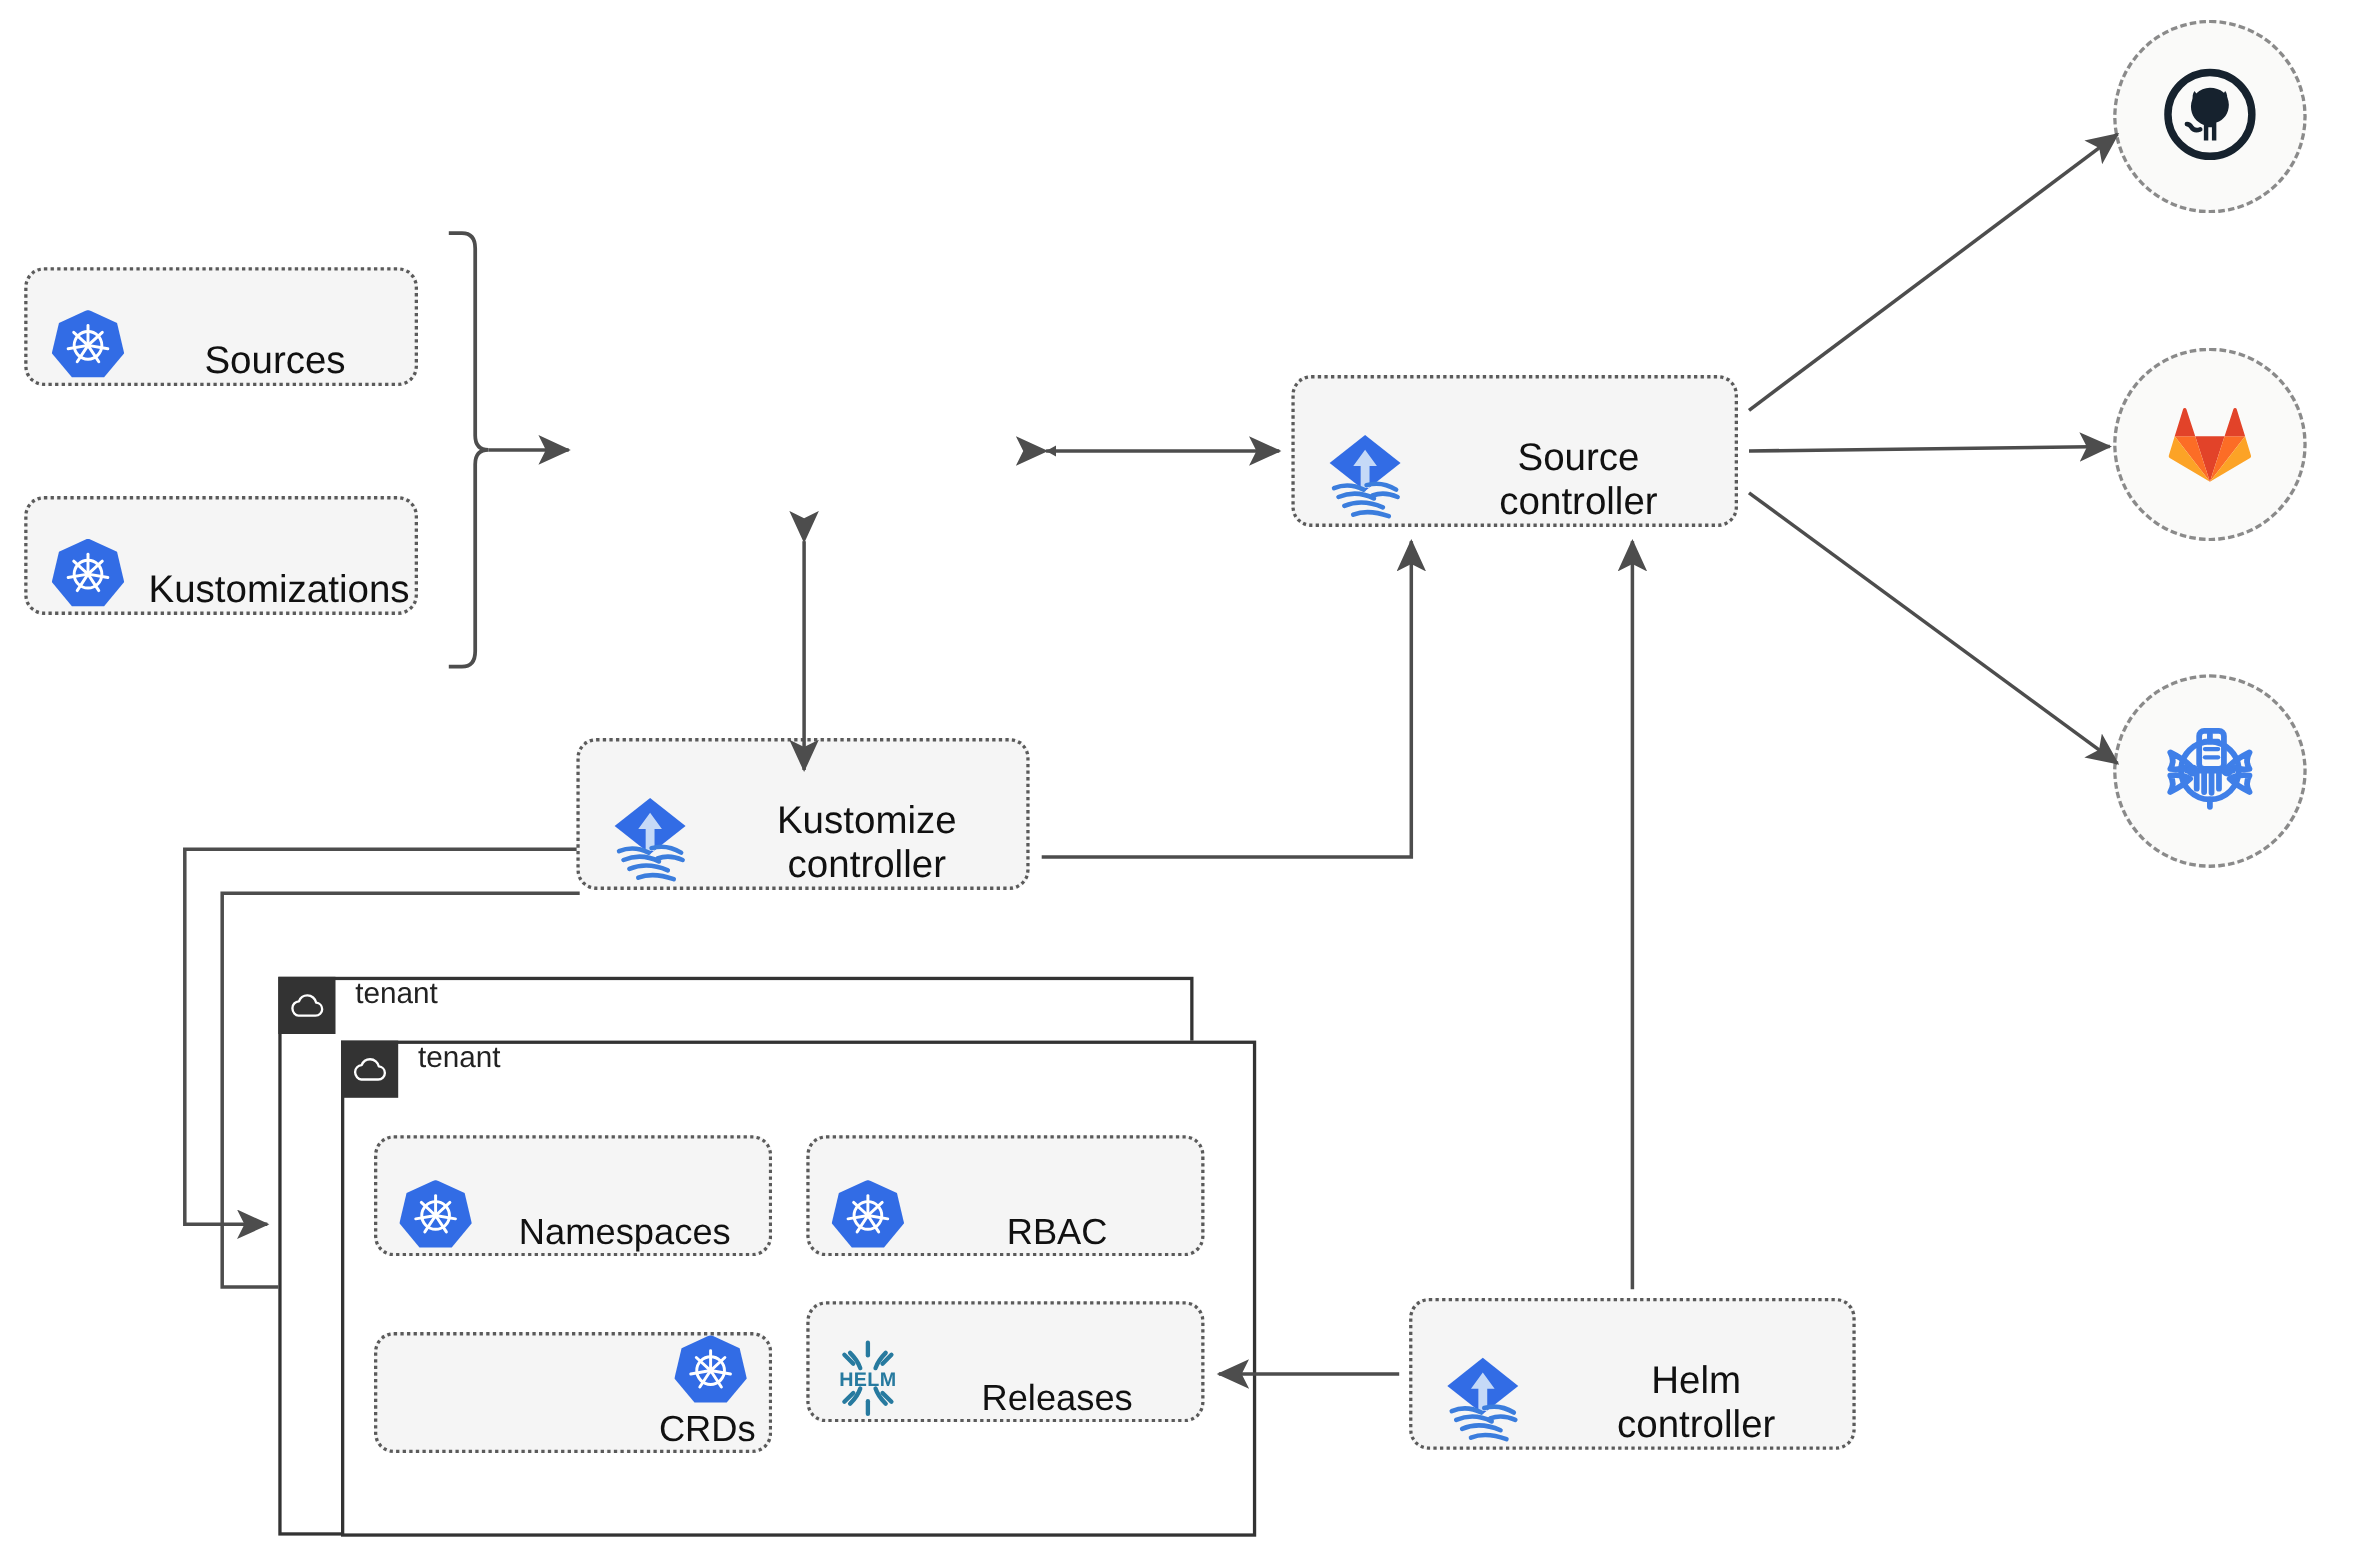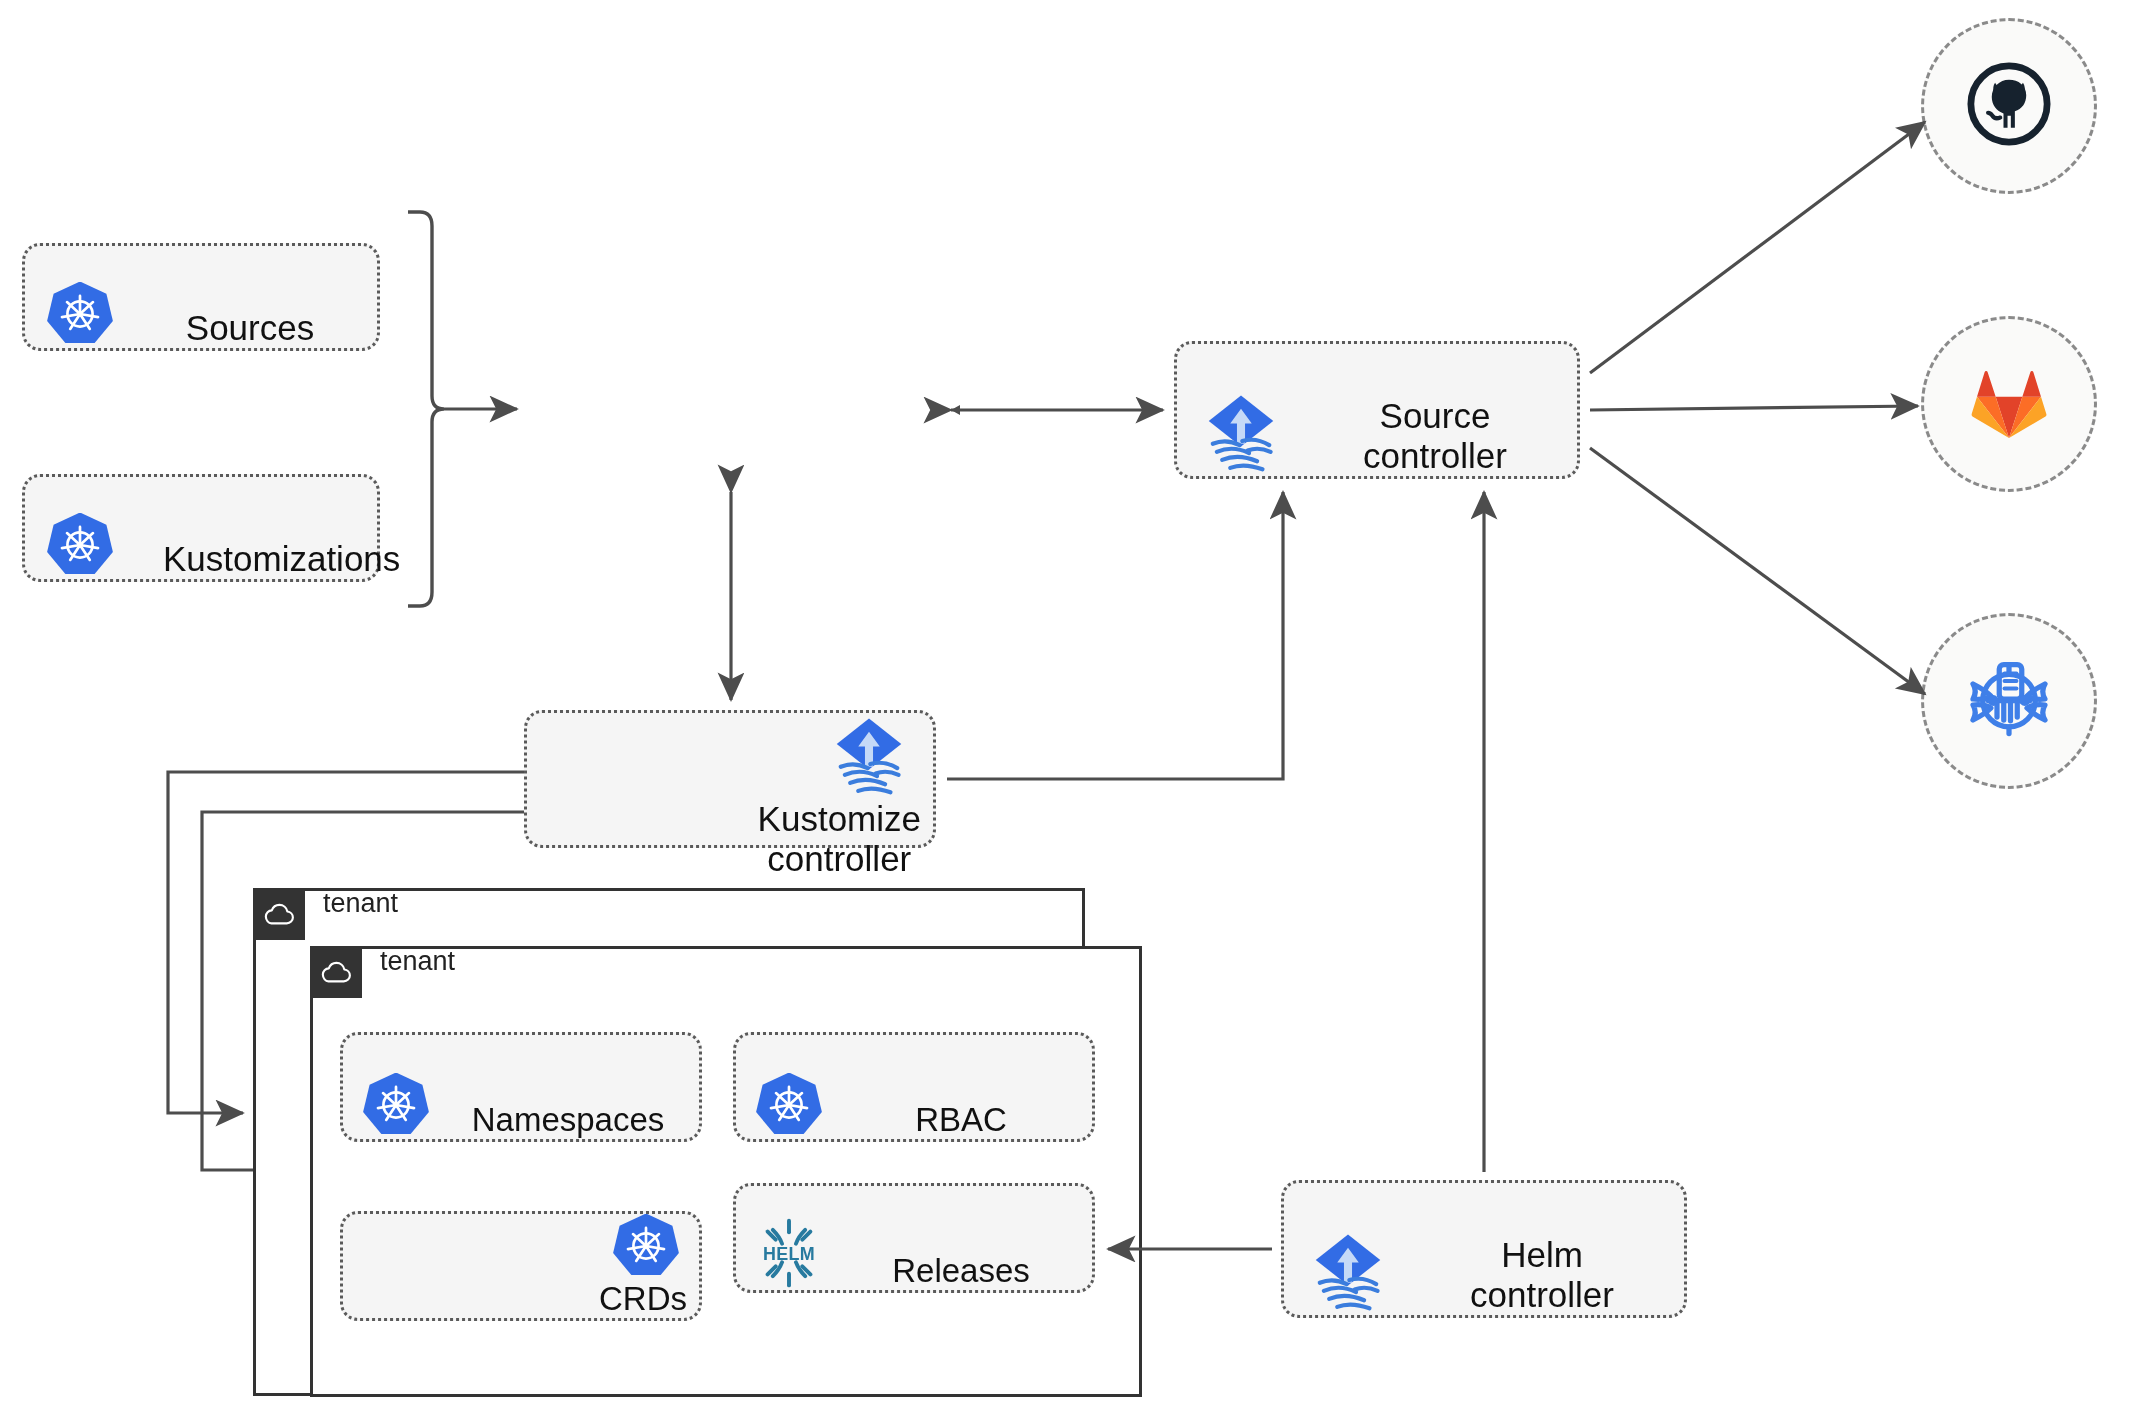--- a/index.html
+++ b/index.html
@@ -164,21 +164,21 @@
           <line x1="32" y1="31" x2="41.5" y2="45.5"></line>
           <line x1="32" y1="31" x2="22.5" y2="45.5"></line>
           <line x1="32" y1="31" x2="14.5" y2="34"></line>
           <line x1="32" y1="31" x2="19.4" y2="19.5"></line>
         </g>
       </svg>
     </span>
     <span class="lbl">Sources</span>
   </div>
 
-  <div class="node" style="left:22px; top:474px; width:358px; height:108px;gap:28px;">
+  <div class="node" style="left:22px; top:451px; width:358px; height:108px;">
     <span class="ico" style="width:110px;">
       <svg width="66" height="66" viewBox="0 0 64 64" aria-hidden="true">
         <path d="M32 2.6 L57.6 14.9 L63.9 42.6 L46.2 64.8 L17.8 64.8 L0.1 42.6 L6.4 14.9 Z" transform="translate(0,-3) scale(1,0.96)" fill="#326ce5"></path>
         <g fill="none" stroke="#ffffff" stroke-width="2.6" stroke-linecap="round">
           <circle cx="32" cy="31" r="12.2"></circle>
           <circle cx="32" cy="31" r="2.6" fill="#ffffff" stroke="none"></circle>
           <line x1="32" y1="31" x2="32" y2="13.5"></line>
           <line x1="32" y1="31" x2="44.6" y2="19.5"></line>
           <line x1="32" y1="31" x2="49.5" y2="34"></line>
           <line x1="32" y1="31" x2="41.5" y2="45.5"></line>
@@ -204,21 +204,21 @@
           <path d="M24 58 Q34 54 48 59"></path>
           <path d="M33 38 Q43 35 53 41"></path>
           <path d="M37 45 Q45 42 54 46"></path>
         </g>
       </svg>
     </span>
     <span class="lbl">Source
 controller</span>
   </div>
 
-  <div class="node" style="left:524px; top:710px; width:412px; height:138px;flex-direction:column;">
+  <div class="node" style="left:524px; top:671px; width:412px; height:138px;">
     <span class="ico" style="width:128px;">
       <svg width="86" height="86" viewBox="0 0 64 64" aria-hidden="true">
         <path d="M32 4 L56 23 L32 42 L8 23 Z" fill="#326ce5"></path>
         <path d="M32 14 L40 25 L35 25 L35 40 L29 40 L29 25 L24 25 Z" fill="#c5d9f7"></path>
         <g stroke="#3b7ddd" stroke-width="3.1" stroke-linecap="round" fill="none">
           <path d="M11 40 Q21 36 31 41"></path>
           <path d="M14 46 Q26 41 38 47"></path>
           <path d="M18 52 Q30 47 44 53"></path>
           <path d="M24 58 Q34 54 48 59"></path>
           <path d="M33 38 Q43 35 53 41"></path>

